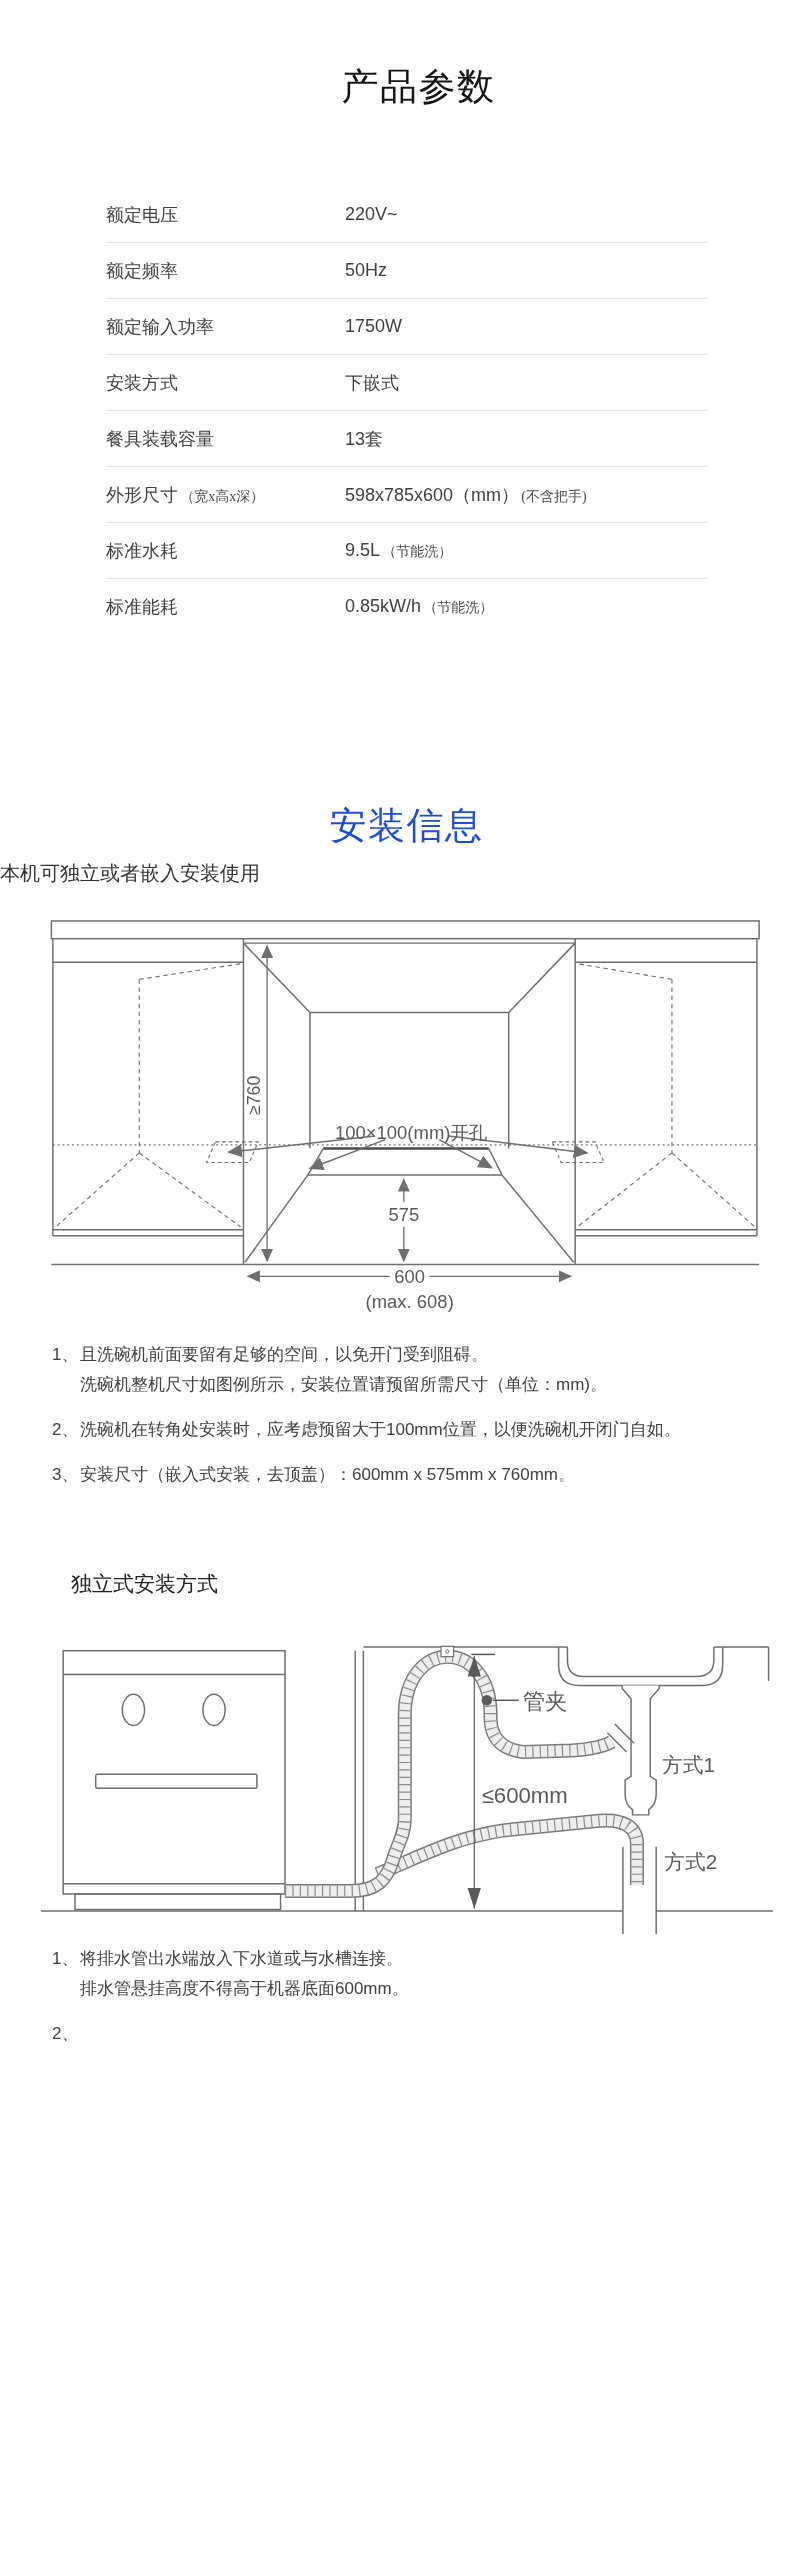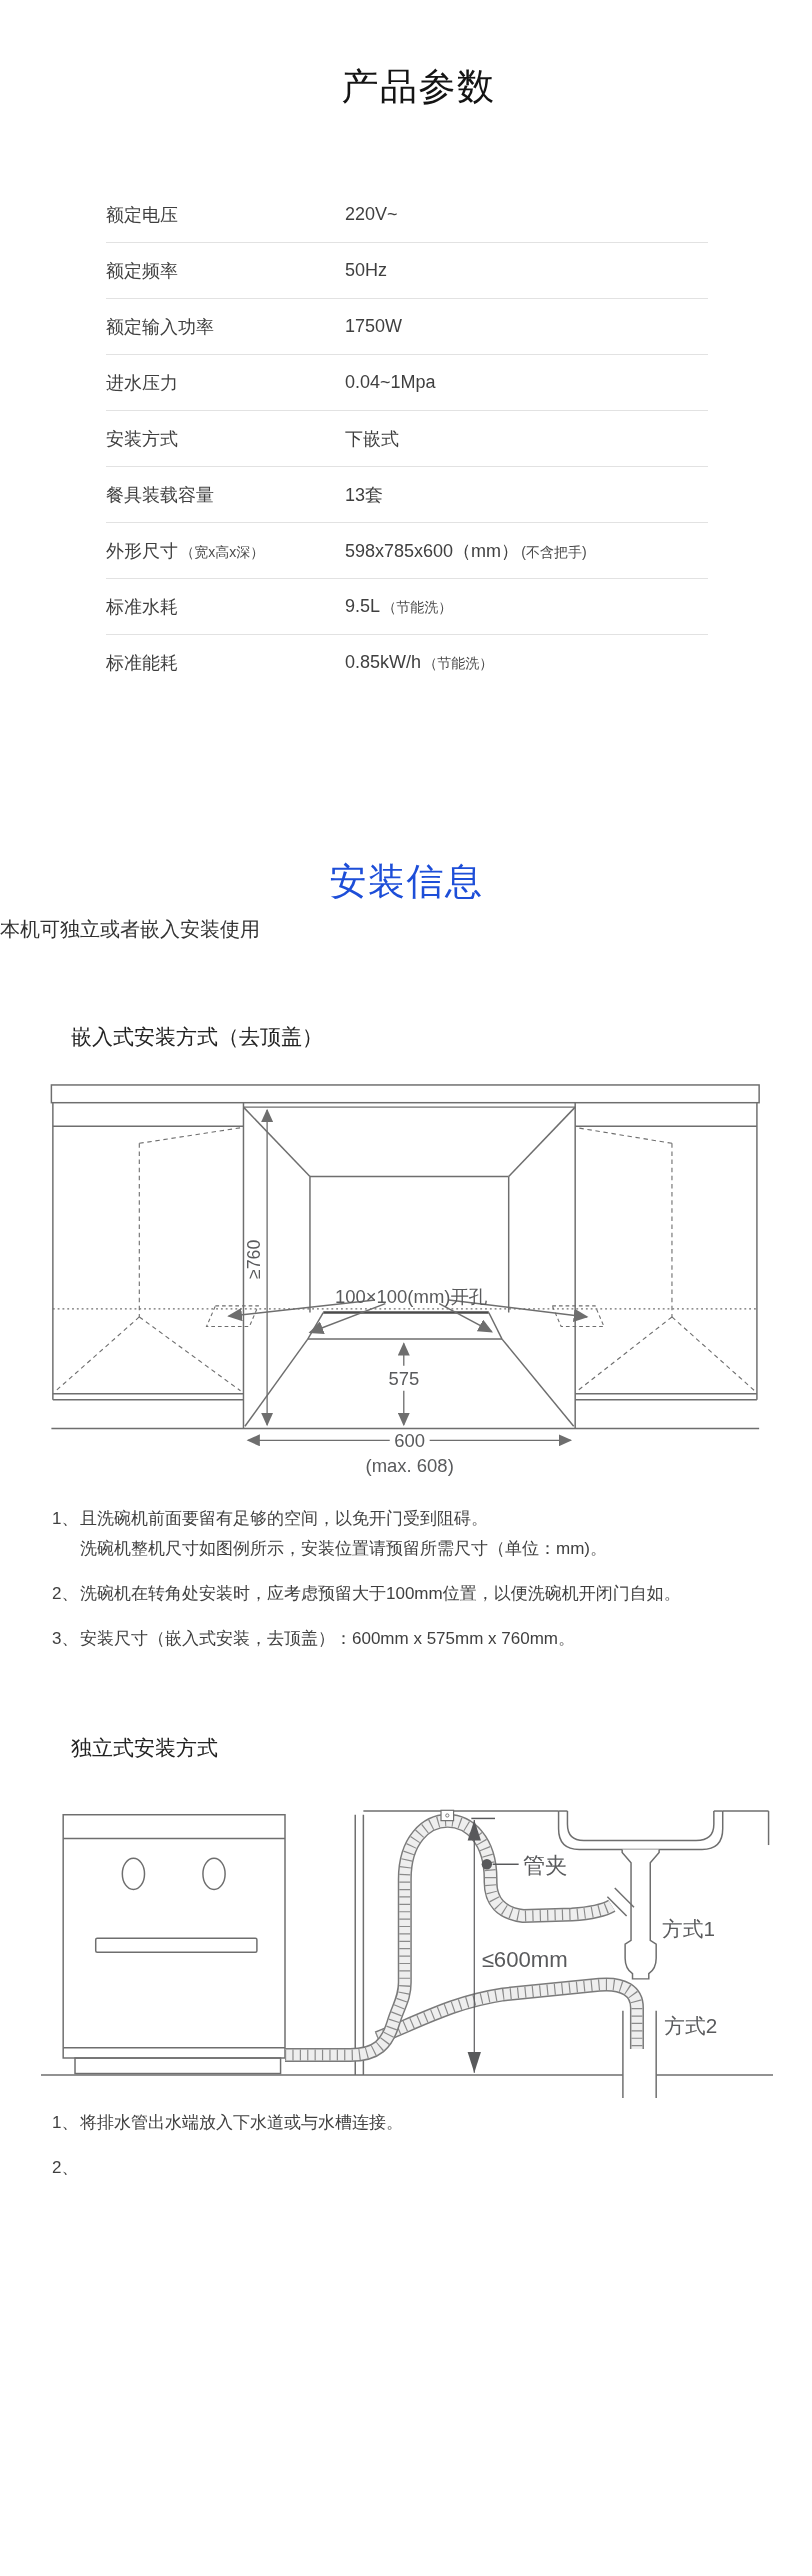--- a/index.html
+++ b/index.html
@@ -6,21 +6,21 @@
   .sheet{position:relative;width:813px;height:2576px;background:#fff;overflow:hidden;
          font-family:"Liberation Sans","DejaVu Sans",sans-serif;color:#3f3f3f;}
   h1.big-title{margin:0;padding-top:63px;height:48px;line-height:48px;text-align:center;
          font-size:37px;font-weight:500;color:#141414;letter-spacing:1.5px;padding-left:24px;}
   
   .spec-table{margin:76px 0 0 106px;width:602px;}
   .spec-row{height:55px;display:flex;align-items:center;border-bottom:0.7px solid #e2e2e2;}
   .spec-row:last-child{border-bottom:none;}
   .spec-label{flex:0 0 239px;display:flex;align-items:baseline;font-size:18px;color:#3f3f3f;}
   .spec-value{display:flex;align-items:baseline;font-size:18px;color:#3f3f3f;}
-  .lnote,.vnote{font-size:14px;color:#4a4a4a;margin-left:2.2px;white-space:nowrap;}
+  .lnote,.vnote{font-size:14px;color:#4a4a4a;margin-left:2.2px;white-space:nowrap;font-family:Liberation Serif, serif;}
   
   h2.big-title{margin:168px 0 0 0;height:48px;line-height:48px;text-align:center;
          font-size:37px;font-weight:400;color:#1d4ed8;letter-spacing:1.5px;}
   .subtitle{margin-top:10.3px;text-align:left;font-size:20px;color:#333;}
   h3.sec{margin:80px 0 0 71px;font-size:21px;font-weight:400;color:#222;height:28px;line-height:28px;}
   svg.diagram{display:block;}
   #diag1{margin:22px 0 0 44px;}
   #diag2{margin:43px 0 0 41px;}
   .notes{margin:16.3px 0 0 52px;}
   .note{display:flex;font-size:17px;line-height:30px;color:#3f3f3f;margin-top:15px;}
@@ -61,30 +61,20 @@
           <span>额定输入功率</span>
           <span class="lnote"></span>
         </div>
       <div class="spec-value">
           <span>1750W</span>
           <span class="vnote"></span>
         </div>
     </div>
     <div class="spec-row">
       <div class="spec-label">
-          <span>进水压力</span>
-          <span class="lnote"></span>
-        </div>
-      <div class="spec-value">
-          <span>0.04~1Mpa</span>
-          <span class="vnote"></span>
-        </div>
-    </div>
-    <div class="spec-row">
-      <div class="spec-label">
           <span>安装方式</span>
           <span class="lnote"></span>
         </div>
       <div class="spec-value">
           <span>下嵌式</span>
           <span class="vnote"></span>
         </div>
     </div>
     <div class="spec-row">
       <div class="spec-label">
@@ -124,21 +114,20 @@
       <div class="spec-value">
           <span>0.85kW/h</span>
           <span class="vnote">（节能洗）</span>
         </div>
     </div>
   </div>
 
   <h2 class="big-title">安装信息</h2>
   <div class="subtitle">本机可独立或者嵌入安装使用</div>
 
-  <h3 class="sec">嵌入式安装方式（去顶盖）</h3>
 
   <svg id="diag1" class="diagram" width="724" height="414" viewBox="0 0 980 560">
     <defs>
       <marker id="ah" markerWidth="11" markerHeight="9" refX="9" refY="4.5" orient="auto-start-reverse">
         <path d="M0,0 L10,4.5 L0,9 Z" fill="#6e6e6e"></path>
       </marker>
     </defs>
     <g stroke="#6e6e6e" stroke-width="2" fill="none">
 
       <rect x="10" y="16" width="958" height="24"></rect>
@@ -299,20 +288,21 @@
     <text x="596" y="219" font-size="30">≤600mm</text>
     <text x="840" y="177" font-size="28">方式1</text>
     <text x="843" y="308" font-size="28">方式2</text>
   </svg>
 
   <div class="notes" style="margin-top:7.4px;">
     <div class="note">
       <span class="num">1、</span>
       <div>
         <div>将排水管出水端放入下水道或与水槽连接。</div>
+        <div>排水管悬挂高度不得高于机器底面600mm。</div>
       </div>
     </div>
     <div class="note">
       <span class="num">2、</span>
     </div>
   </div>
 
 </div>
 
 

